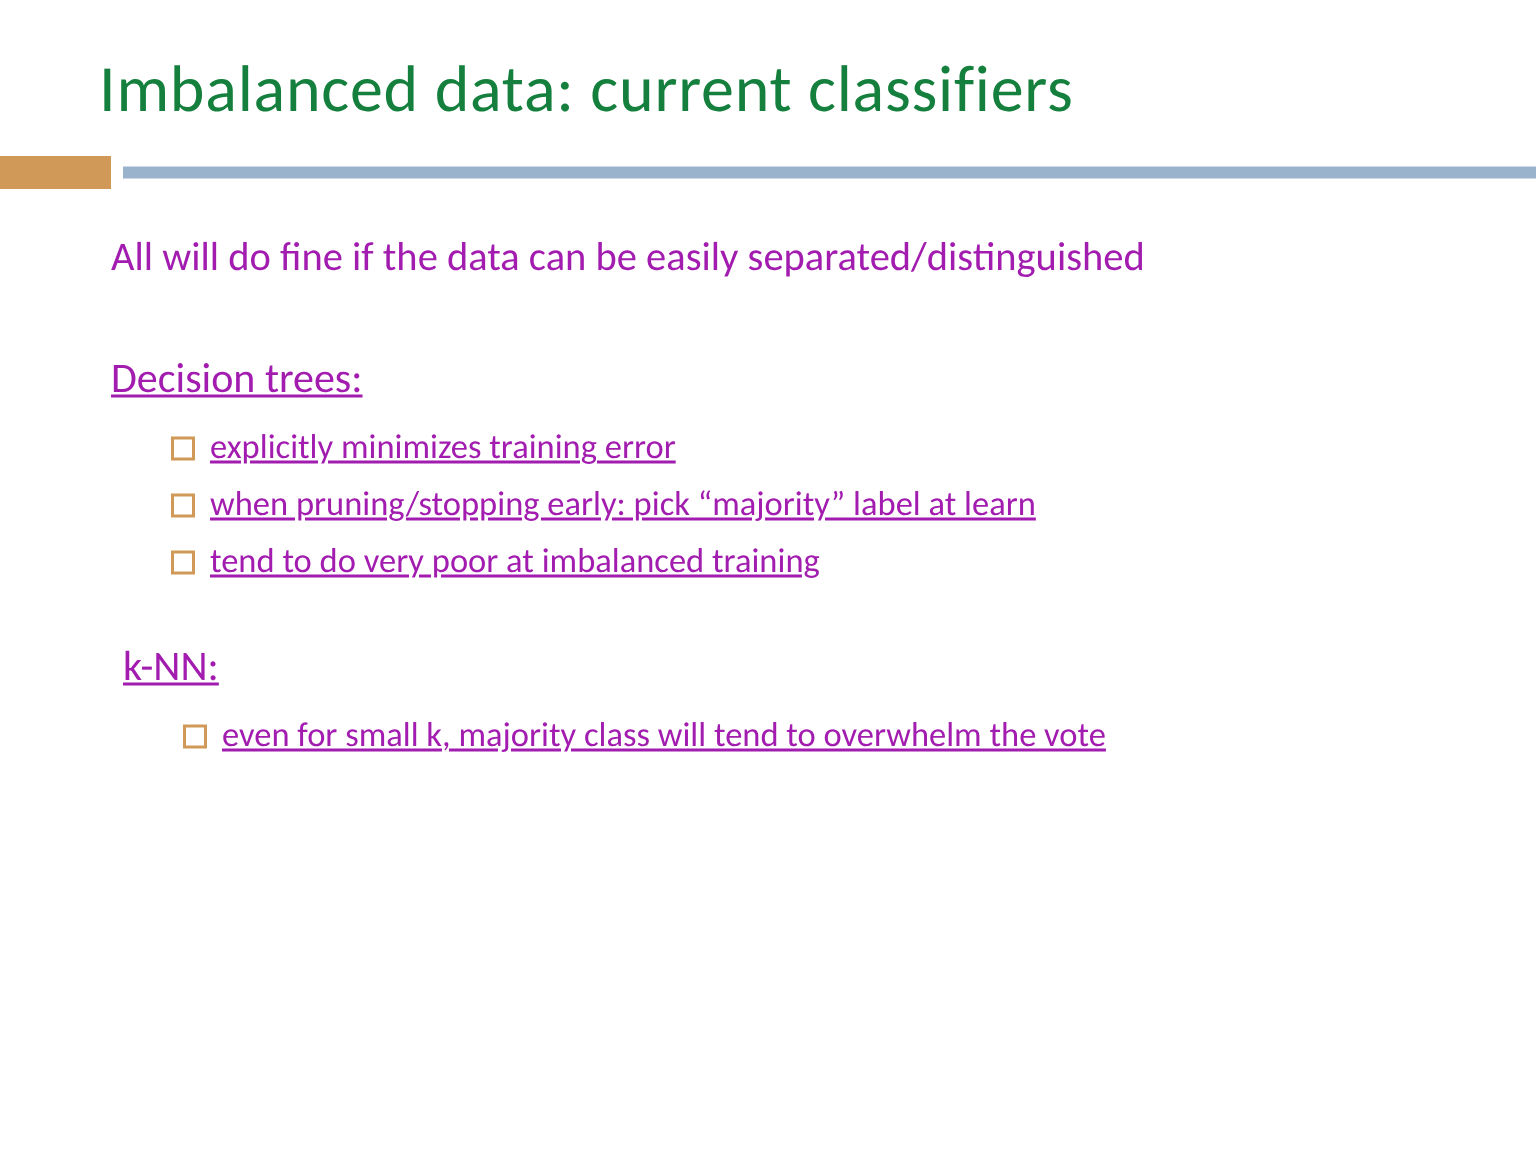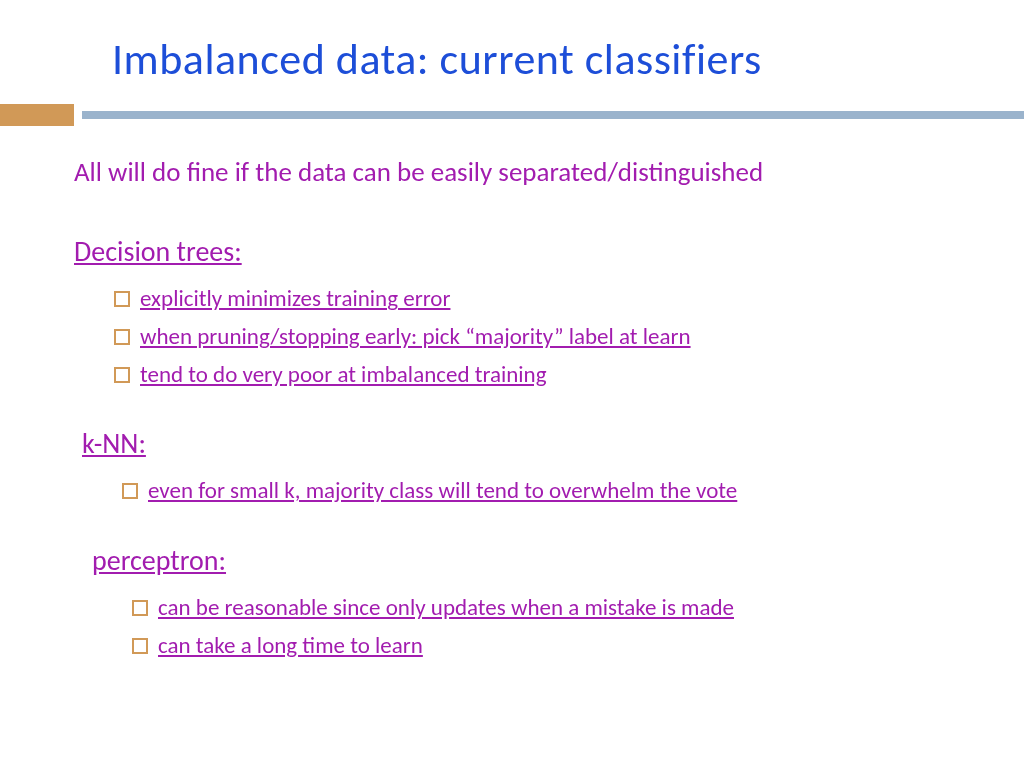--- a/index.html
+++ b/index.html
@@ -7,22 +7,22 @@
       width: 1024px;
       height: 768px;
       background: #ffffff;
       font-family: "Gill Sans", "Gill Sans MT", Calibri, "Trebuchet MS", sans-serif;
       overflow: hidden;
       position: relative;
     }
     .title {
       font-size: 44px;
       font-weight: 300;
-      color: #1d4ed8;
-      padding: 32px 0 0 112px;
+      color: #15803d;
+      padding: 32px 0 0 66px;
       letter-spacing: 0.5px;
     }
     .divider-row {
       display: flex;
       align-items: center;
       margin-top: 18px;
       height: 22px;
     }
     .divider-accent {
       width: 74px;
@@ -102,20 +102,13 @@
     </ul>
   </div>
 
   <div class="section indent-1">
     <div class="section-title">k-NN:</div>
     <ul class="bullet-list">
       <li>even for small k, majority class will tend to overwhelm the vote</li>
     </ul>
   </div>
 
-  <div class="section indent-2">
-    <div class="section-title">perceptron:</div>
-    <ul class="bullet-list">
-      <li>can be reasonable since only updates when a mistake is made</li>
-      <li>can take a long time to learn</li>
-    </ul>
-  </div>
 </div>
 
 </body></html>

